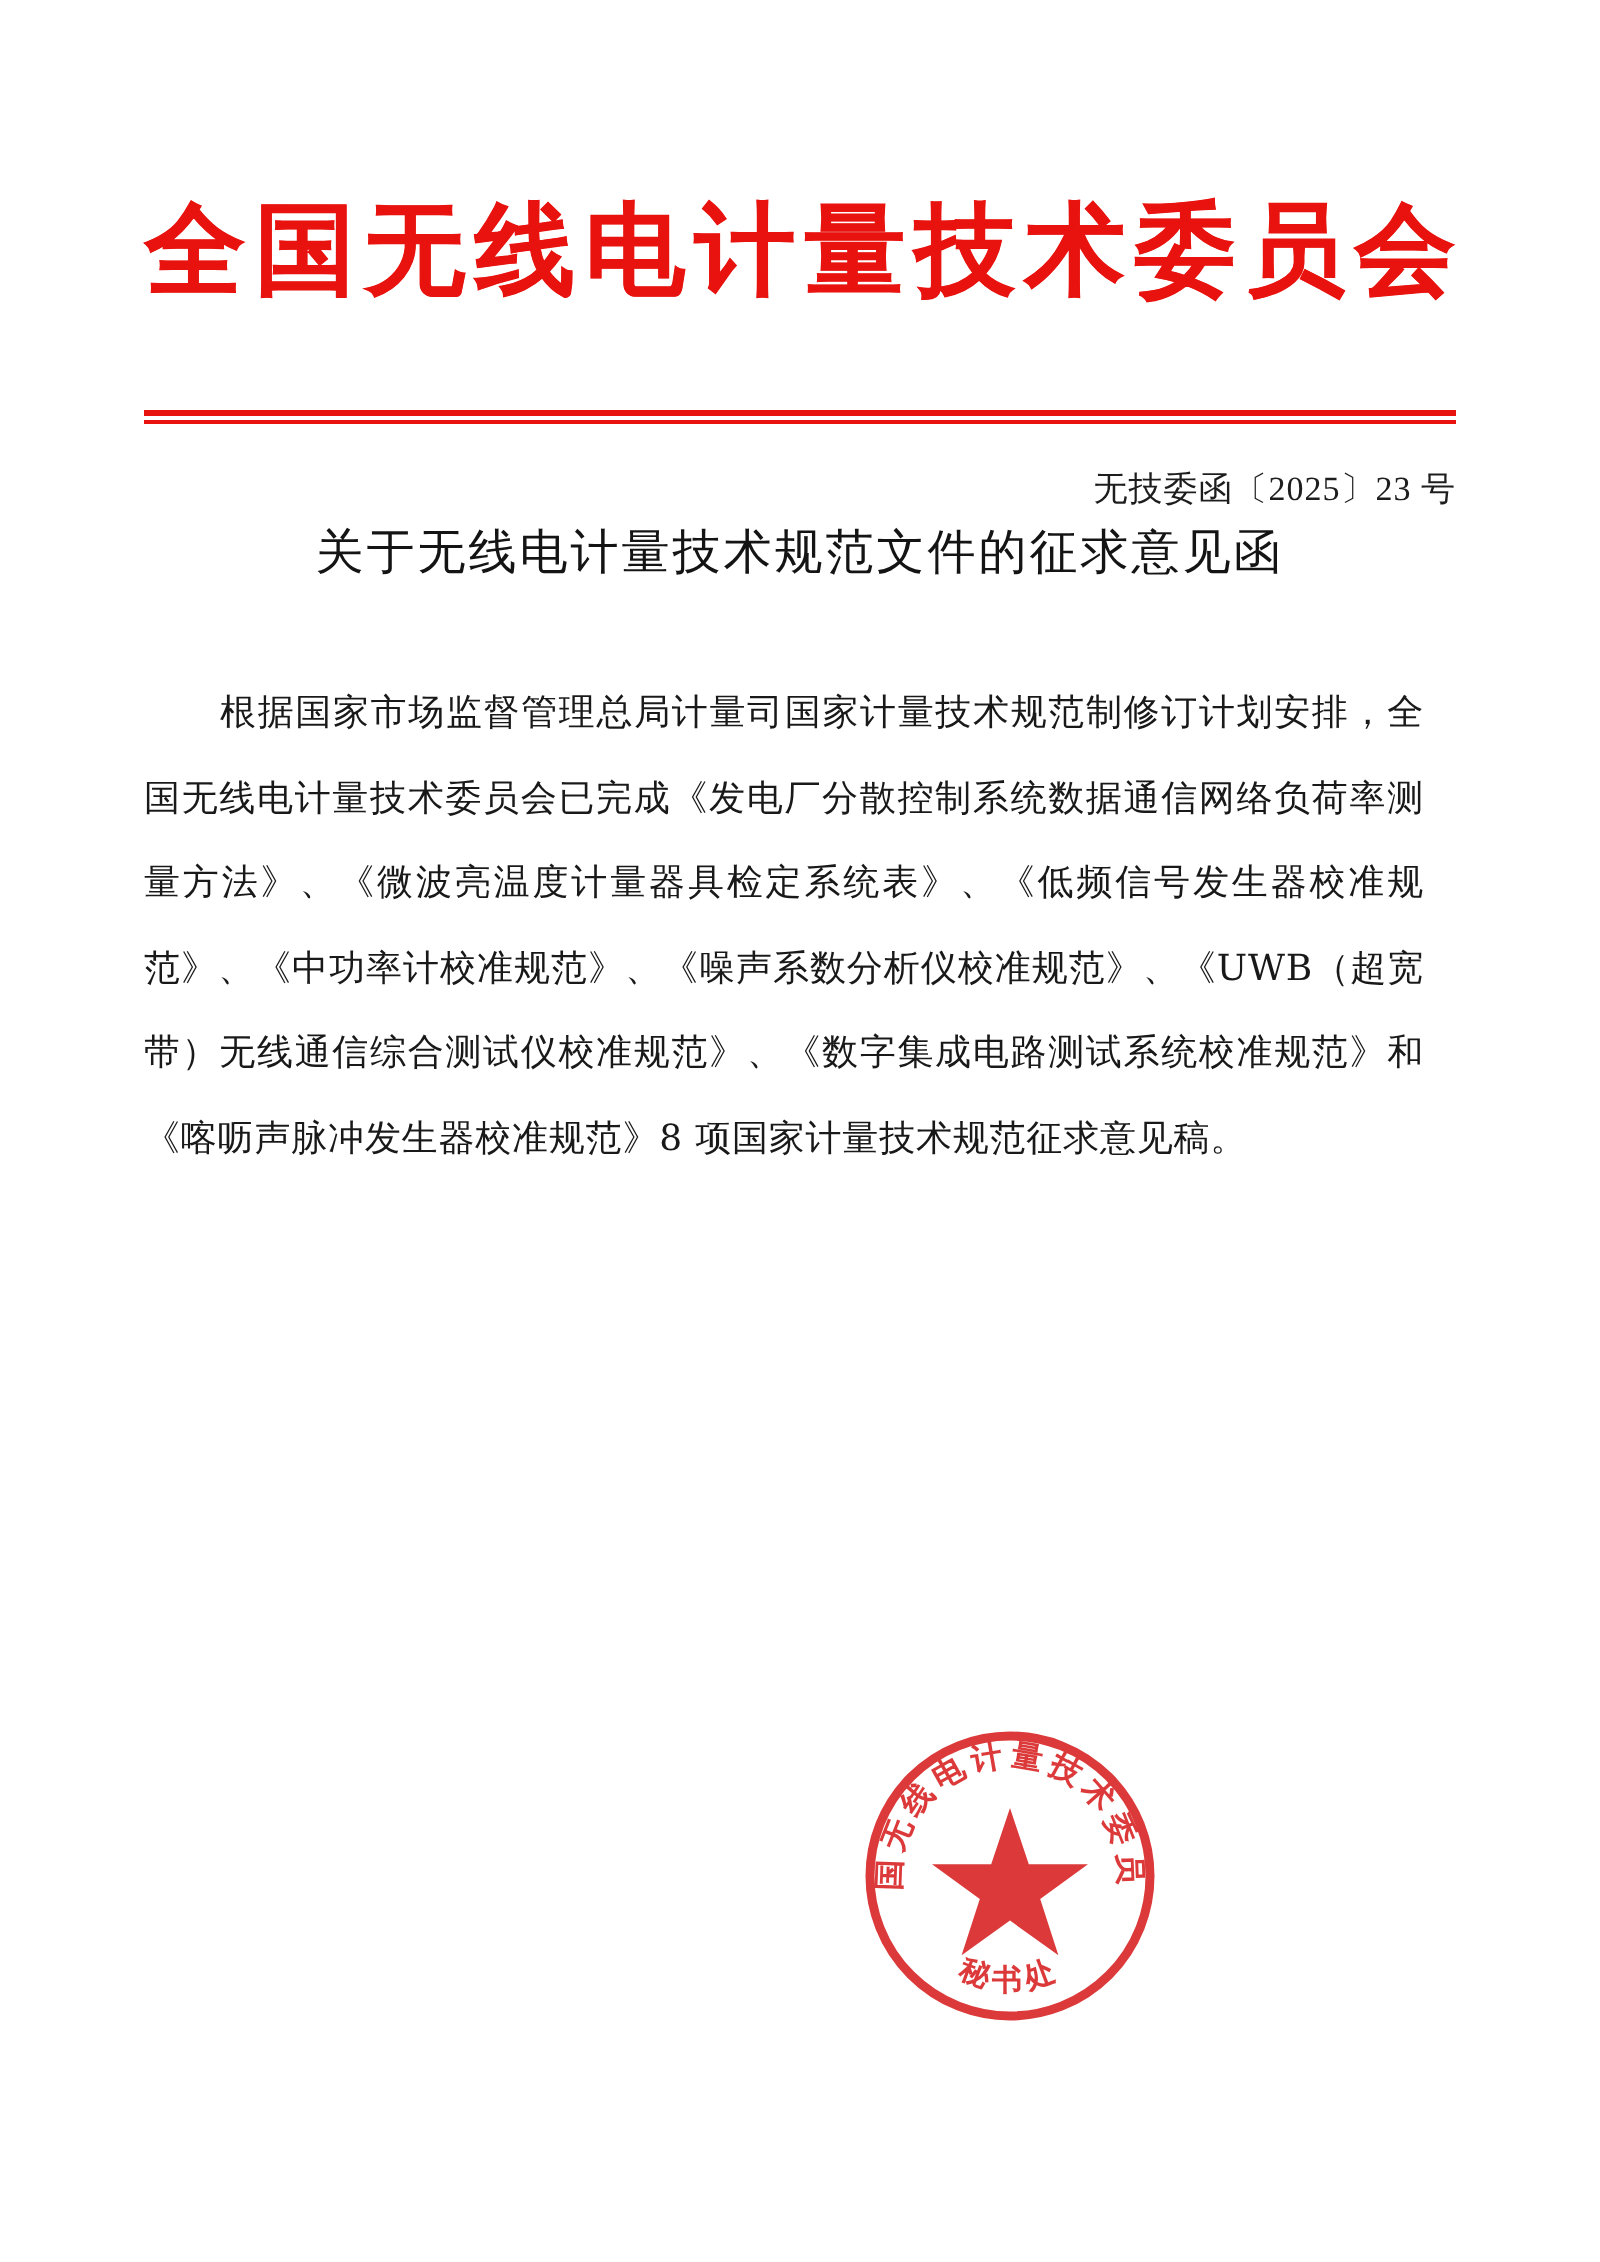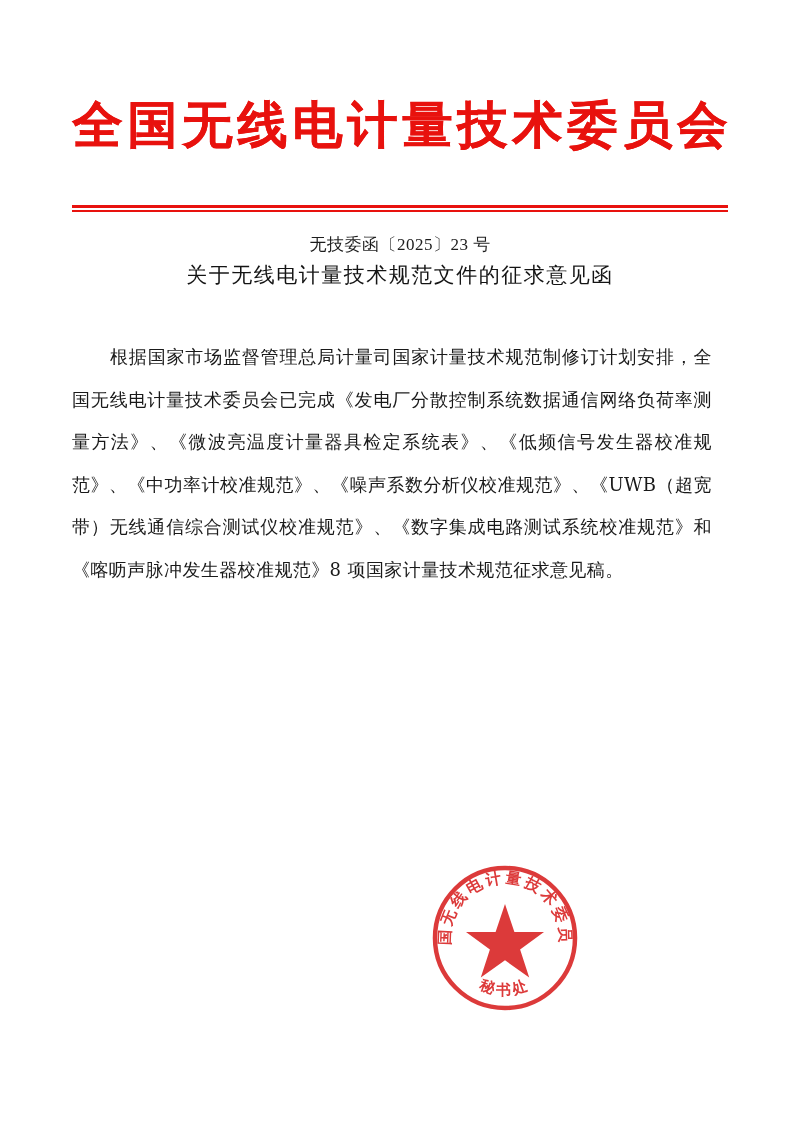--- a/index.html
+++ b/index.html
@@ -55,34 +55,34 @@
   .rule-thin {
     height: 2px;
     background: #e8120e;
   }
   
   .docnum {
     position: absolute;
     left: 72px;
     right: 72px;
     top: 233px;
-    text-align: center;
+    text-align: right;
     font-size: 17px;
     color: #1d1d1d;
     letter-spacing: 0.5px;
     white-space: nowrap;
   }
   
   .doc-title {
     position: absolute;
     left: 72px;
     right: 72px;
     top: 261px;
     text-align: center;
-    font-size: 21px;
+    font-size: 24px;
     line-height: 1.4;
     color: #141414;
     letter-spacing: 1.5px;
     white-space: nowrap;
   }
   
   .body-block {
     position: absolute;
     left: 72px;
     top: 336px;

